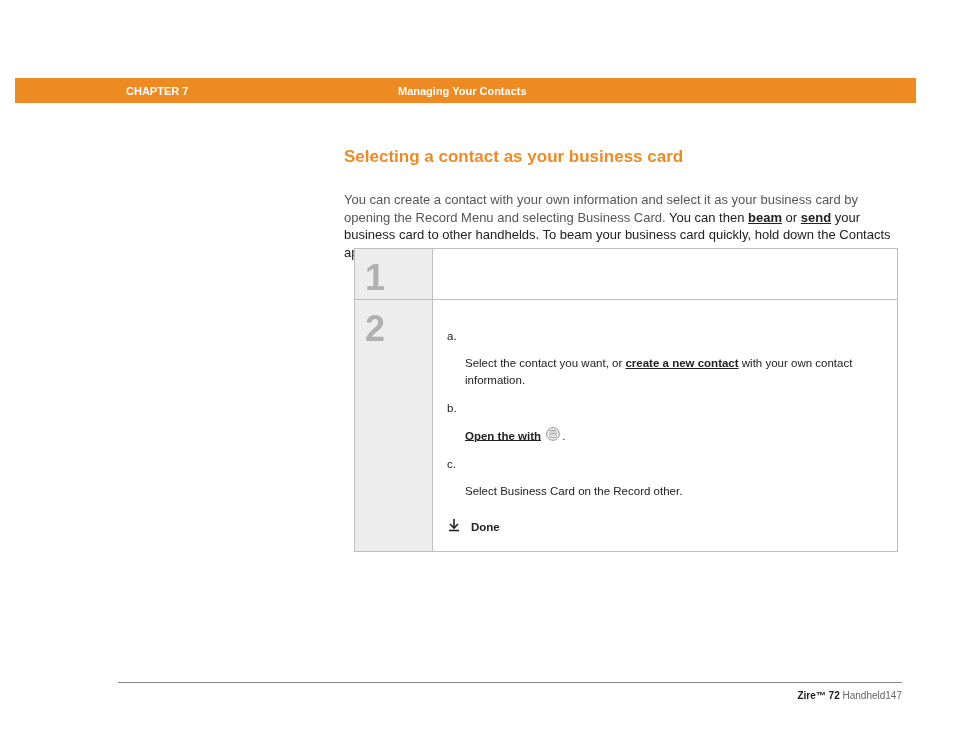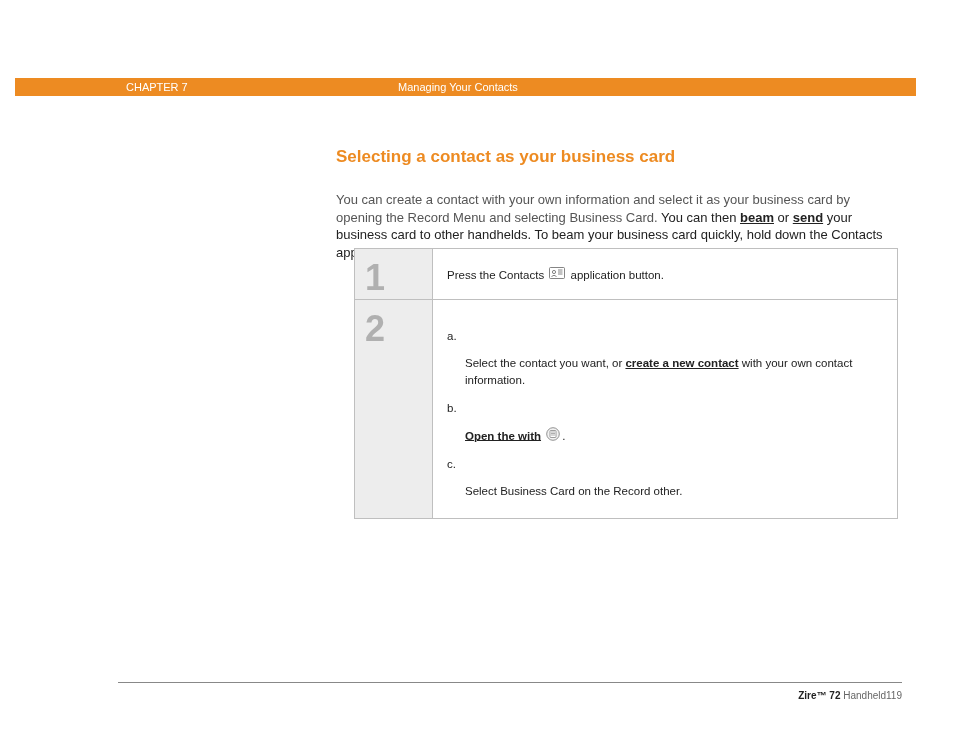--- a/index.html
+++ b/index.html
@@ -7,33 +7,33 @@
     font-family: "Helvetica Neue", Arial, sans-serif;
     background: #fff;
     width: 954px;
     height: 738px;
     position: relative;
     color: #222;
   }
   .header-band {
     position: absolute;
     left: 15px; right: 38px; top: 78px;
-    height: 18px;
+    height: 25px;
     background: #ed8b22;
     display: flex;
     align-items: center;
     color: #fff;
     font-size: 11px;
-    font-weight: normal;
+    font-weight: bold;
   }
   .chapter-label { position: absolute; left: 111px; }
   .chapter-title { position: absolute; left: 339px; padding-left: 44px; }
   .content-area {
     position: absolute;
-    left: 336px; right: 60px; top: 147px;
+    left: 344px; right: 60px; top: 147px;
   }
   .section-heading {
     color: #ed8b22;
     font-size: 17px;
     font-weight: bold;
     margin-bottom: 7px;
   }
   .intro-para {
     font-size: 13px;
     line-height: 1.35;
@@ -117,34 +117,20 @@
   <h2 class="section-heading">Selecting a contact as your business card</h2>
   <p class="intro-para">
     <span>You can create a contact with your own information and select it as your business card by opening the Record Menu and selecting Business Card.</span><span class="dark"> You can then </span><a class="link">beam</a><span class="dark"> or </span><a class="link">send</a><span class="dark"> your business card to other handhelds. To beam your business card quickly, hold down the Contacts application button for approximately two seconds.</span>
   </p>
 </div>
 
 <div class="steps-box">
 
   <div class="steps-row">
     <div class="step-numcol">1</div>
-    <div class="step-body">
-      <span>Press the Contacts </span>
-      <span class="inline-icon">
-        <svg width="16" height="12" viewBox="0 0 16 12">
-          <rect x="0.5" y="0.5" width="15" height="11" rx="1" fill="#fff" stroke="#666" stroke-width="0.8"></rect>
-          <circle cx="5" cy="5" r="1.6" fill="none" stroke="#666" stroke-width="0.8"></circle>
-          <path d="M2.5 9.5 Q5 7 7.5 9.5" fill="none" stroke="#666" stroke-width="0.8"></path>
-          <line x1="9" y1="3" x2="13.5" y2="3" stroke="#666" stroke-width="0.8"></line>
-          <line x1="9" y1="5" x2="13.5" y2="5" stroke="#666" stroke-width="0.8"></line>
-          <line x1="9" y1="7" x2="13.5" y2="7" stroke="#666" stroke-width="0.8"></line>
-        </svg>
-      </span>
-      <span> application button.</span>
-    </div>
   </div>
 
   <div class="steps-row">
     <div class="step-numcol">2</div>
     <div class="step-body">
 
       <div class="substep">
         <div class="letter">a.</div>
         <div class="txt">
           <span>Select the contact you want, or </span><a class="link">create a new contact</a><span> with your own contact information.</span>
@@ -165,25 +151,35 @@
             </svg>
           </span><span>.</span>
         </div>
       </div>
 
       <div class="substep">
         <div class="letter">c.</div>
         <div class="txt">Select Business Card on the Record other.</div>
       </div>
 
+      <div class="done-row">
+        <span>
+          <svg width="14" height="14" viewBox="0 0 14 14">
+            <line x1="7" y1="1" x2="7" y2="10" stroke="#222" stroke-width="1.6"></line>
+            <polyline points="3,6 7,10 11,6" fill="none" stroke="#222" stroke-width="1.6"></polyline>
+            <line x1="2" y1="12.5" x2="12" y2="12.5" stroke="#222" stroke-width="1.6"></line>
+          </svg>
+        </span>
+        <span>Done</span>
+      </div>
 
     </div>
   </div>
 
 </div>
 
 <div class="footer-rule"></div>
 <div class="footer">
   <span class="prod">
     <b>Zire™ 72</b><span> Handheld</span>
   </span>
-  <span>119</span>
+  <span>147</span>
 </div>
 
 </body></html>

